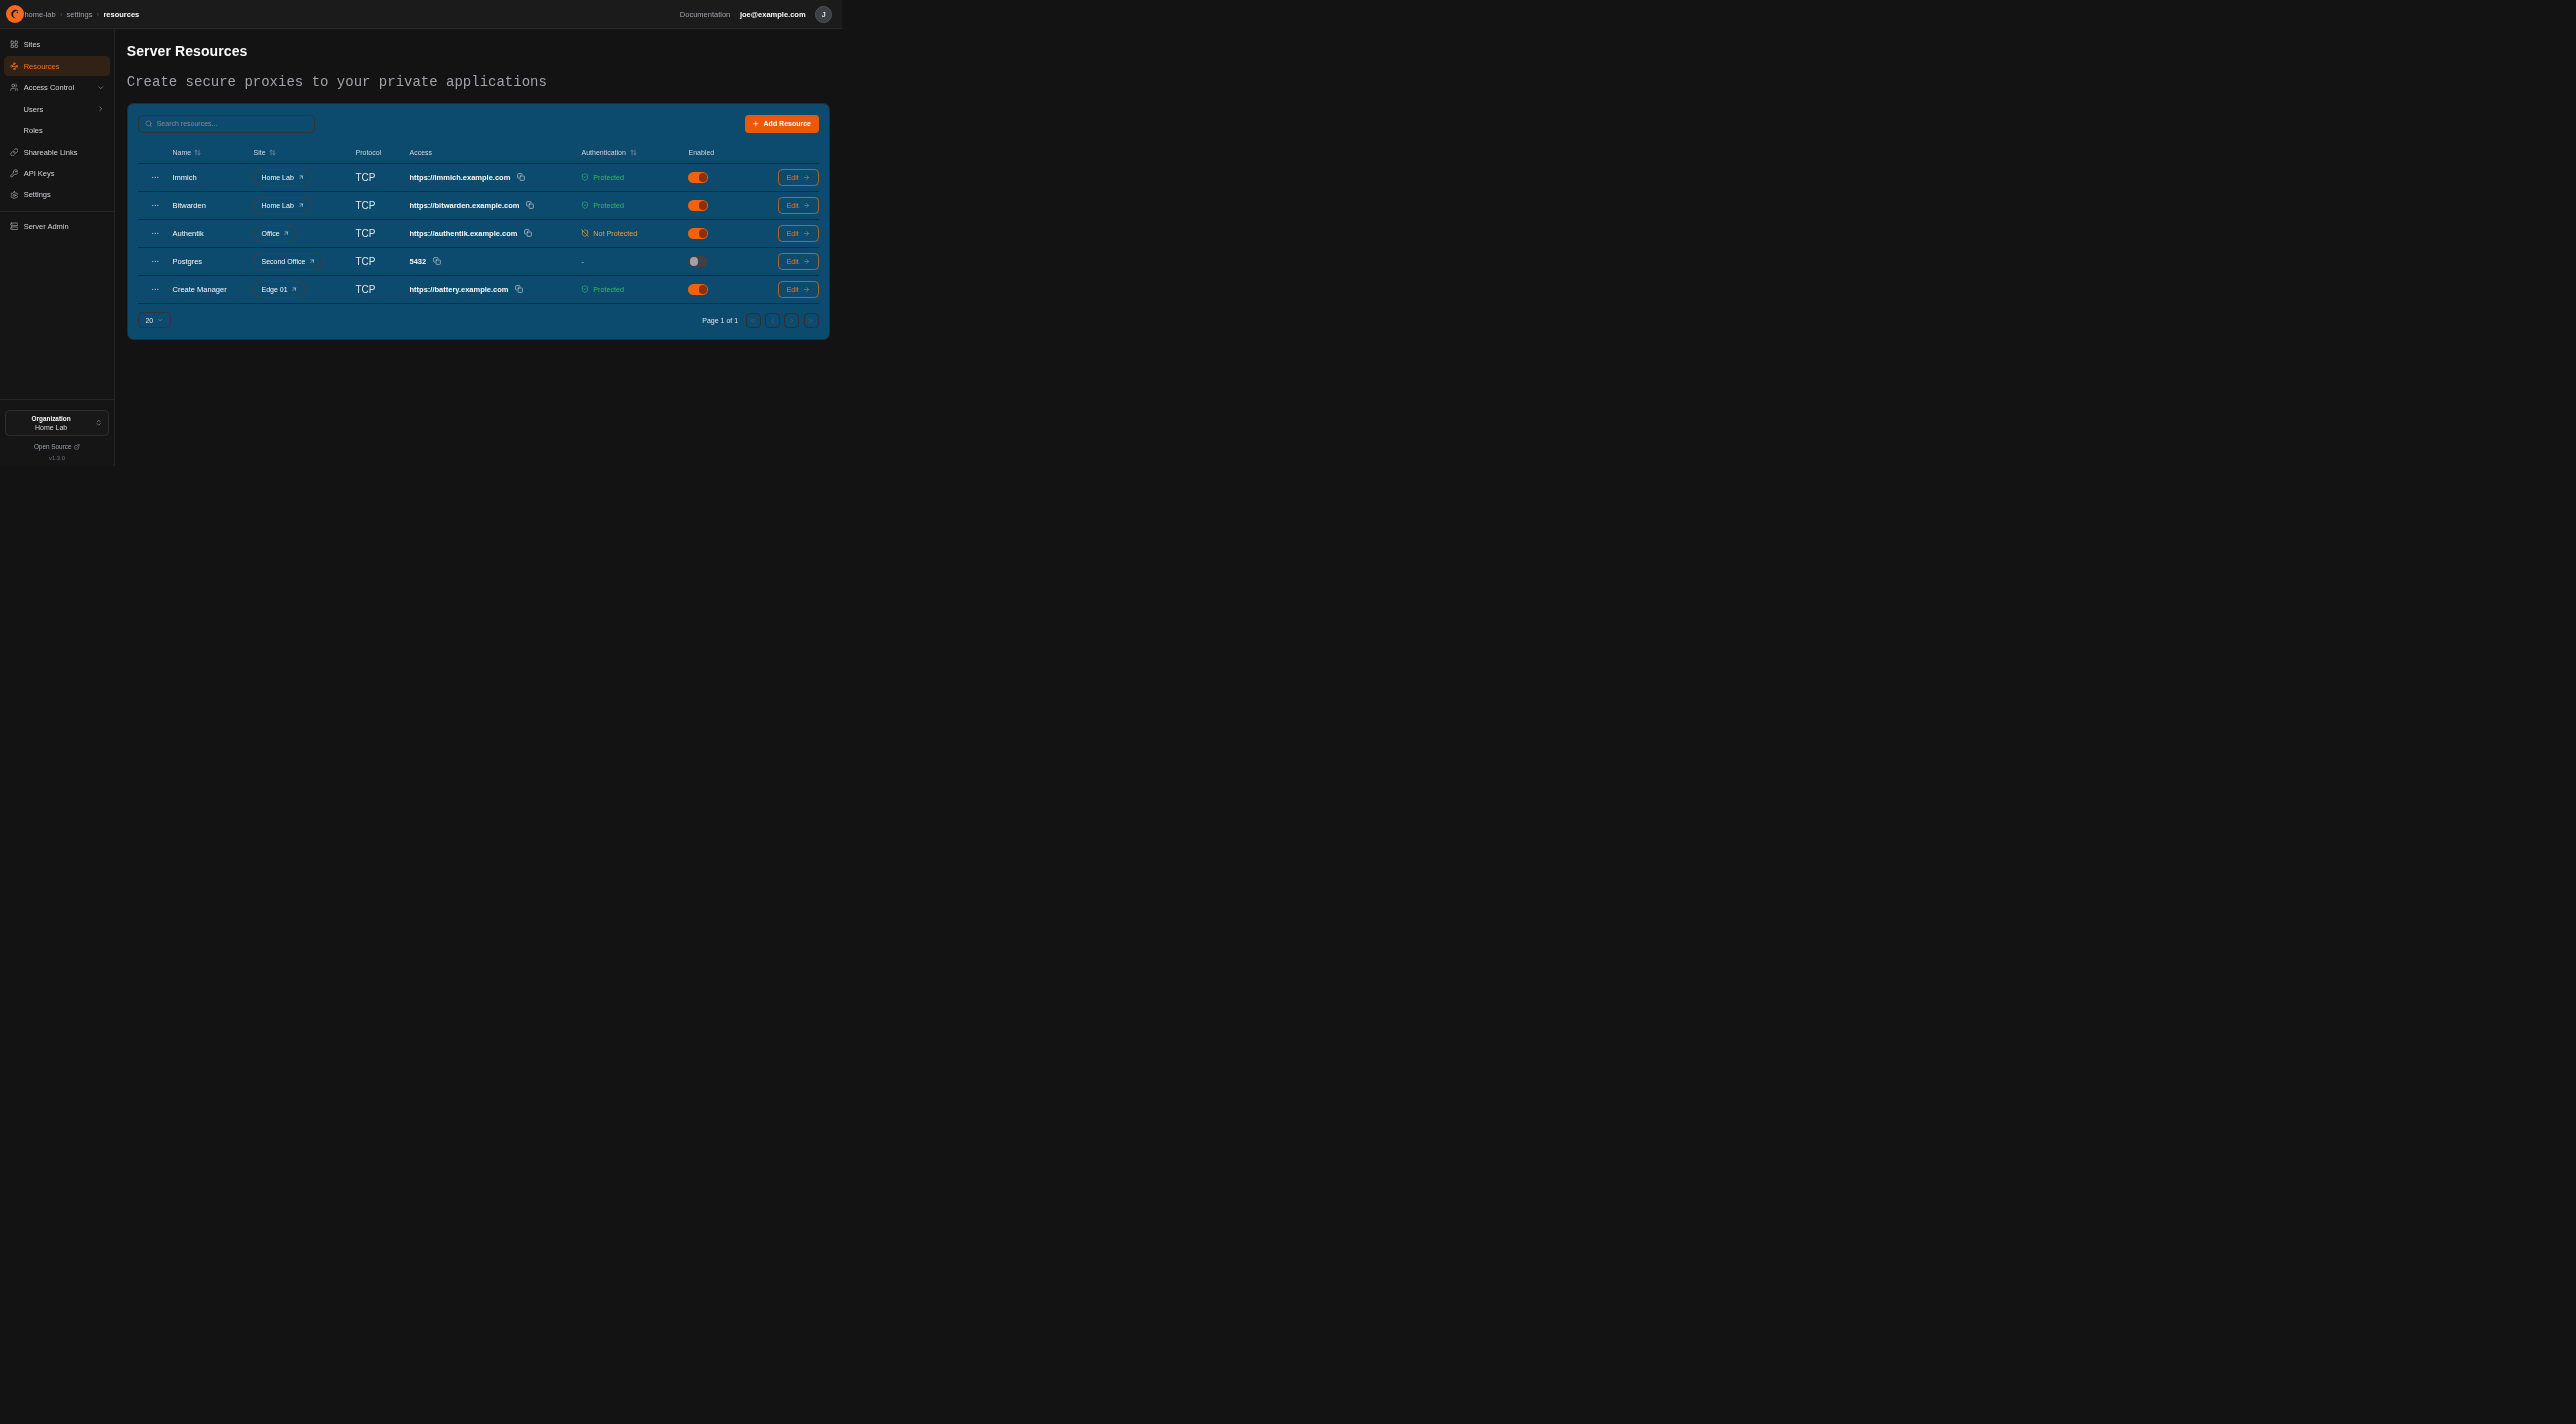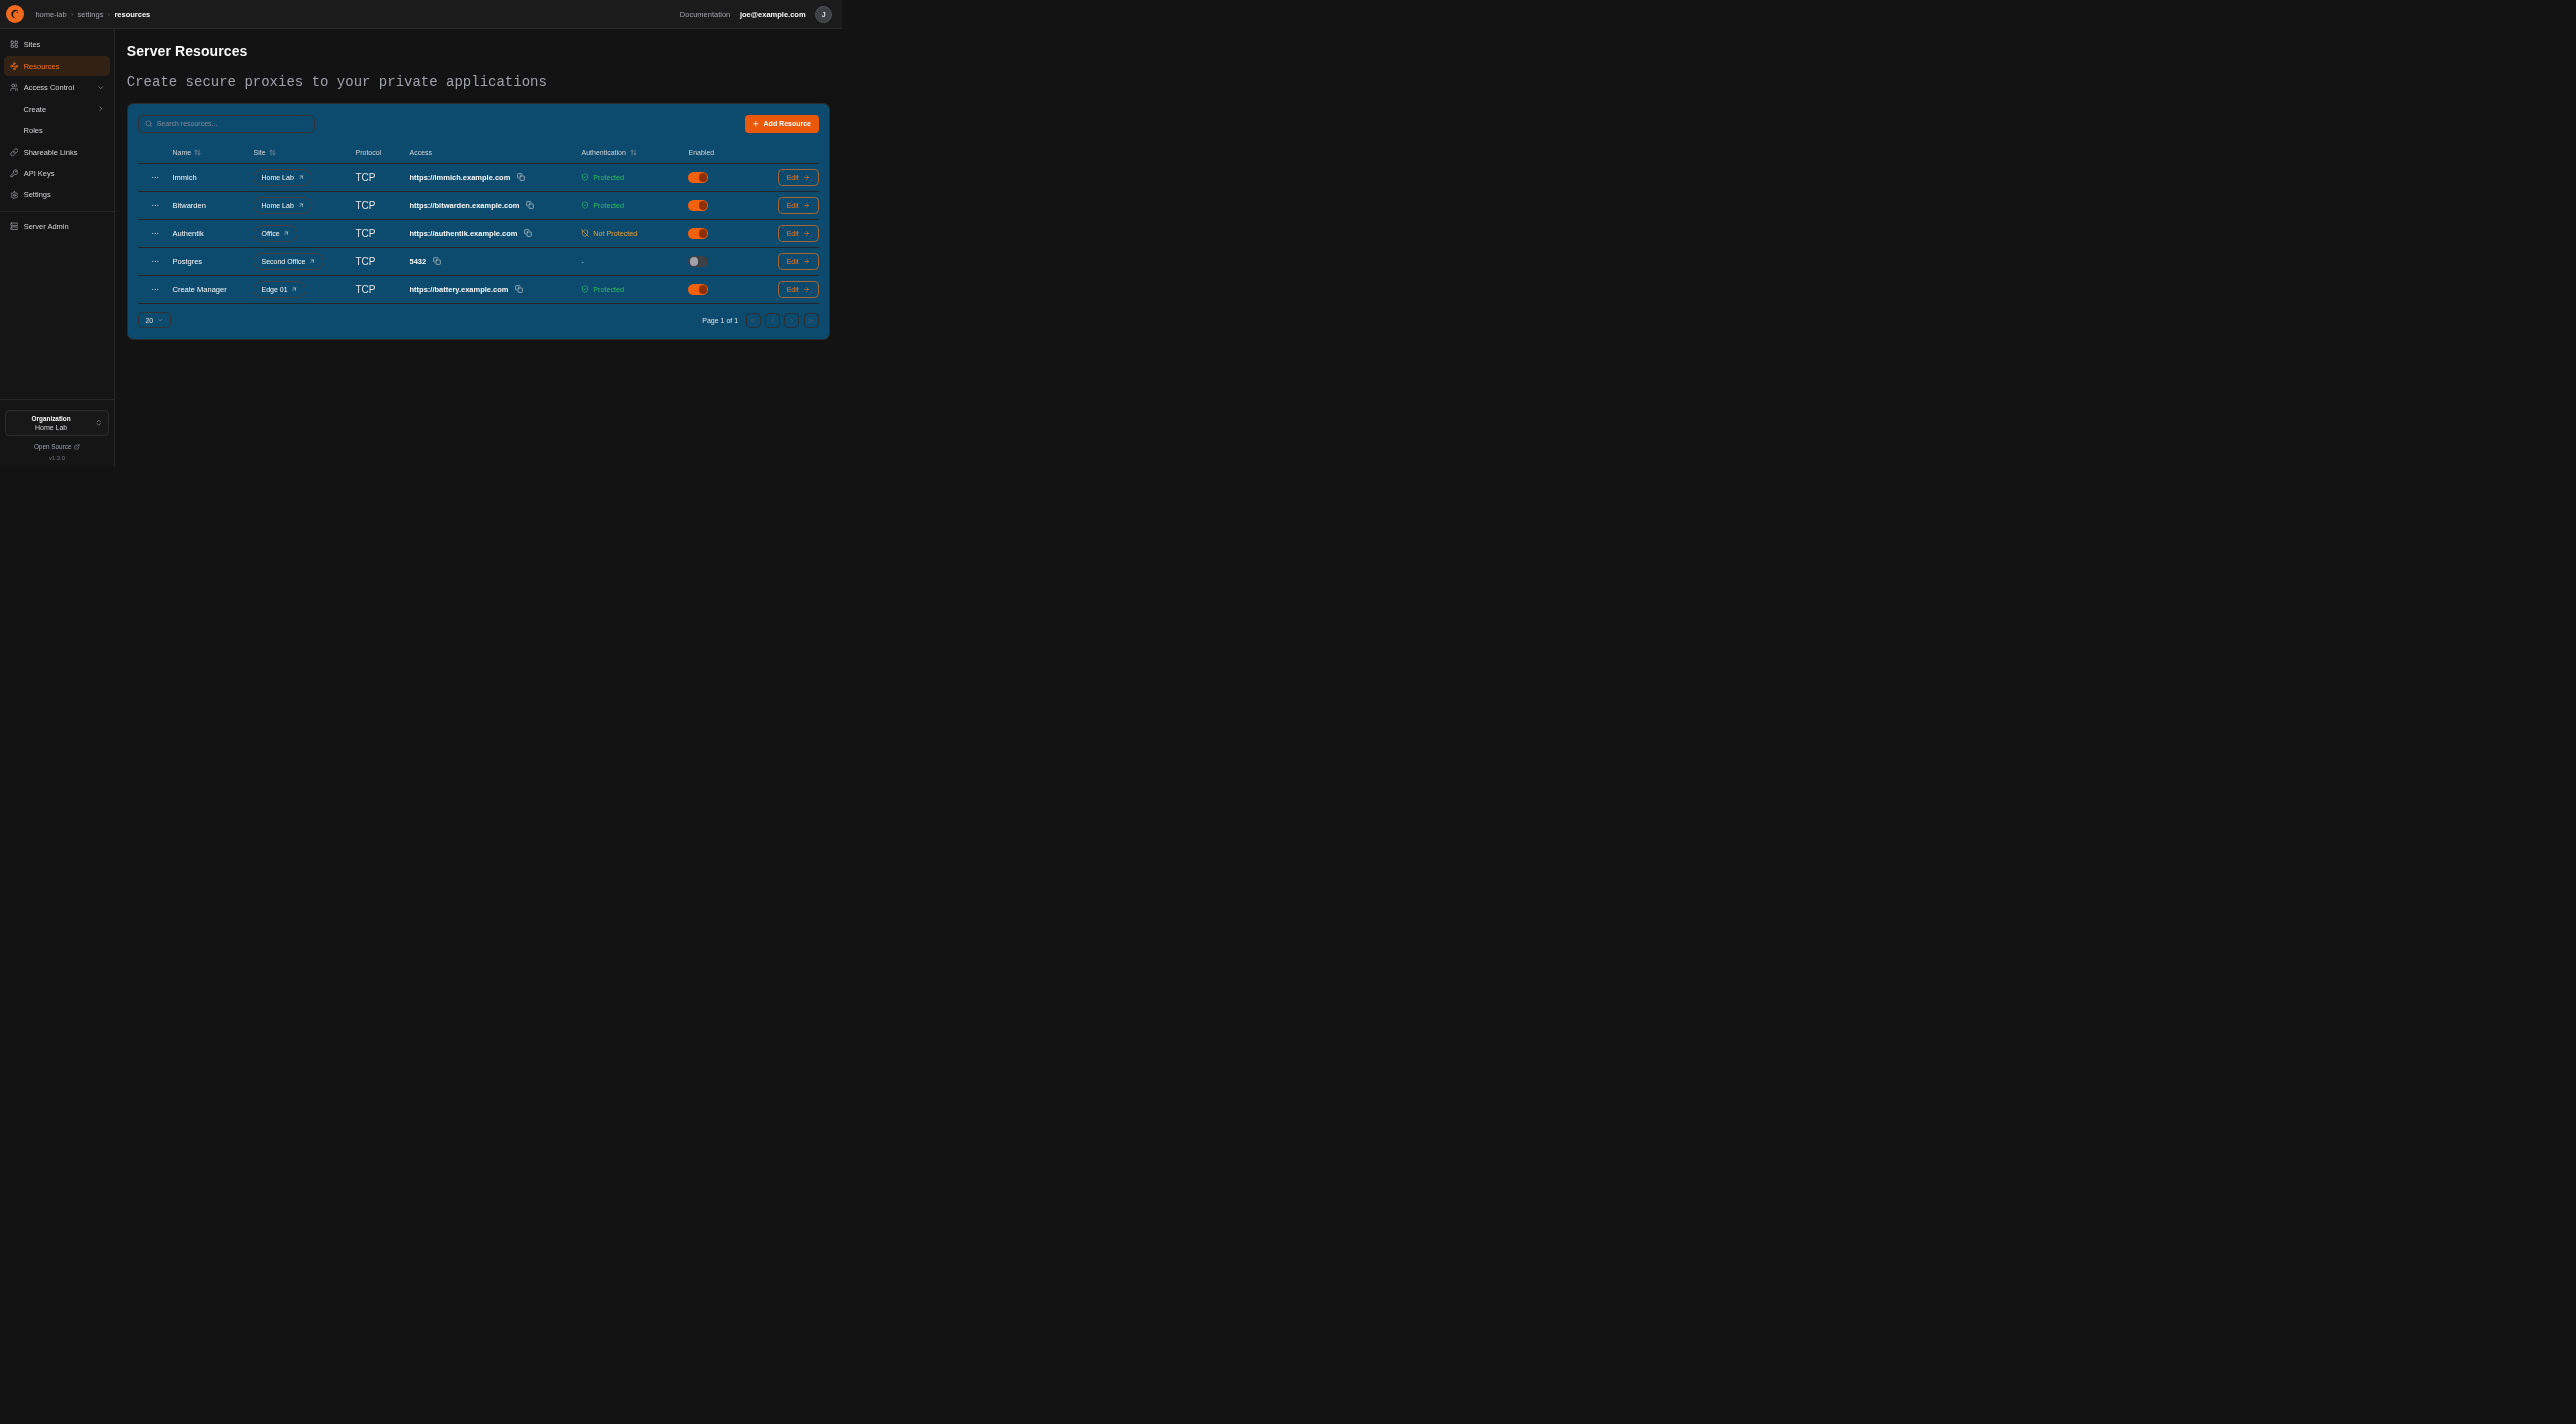--- a/index.html
+++ b/index.html
@@ -8,21 +8,21 @@
     font-family:"Liberation Sans", sans-serif;
     background:#131313; color:#e5e5e5;
     -webkit-font-smoothing:antialiased;
   }
   svg { display:block; }
   button { font-family:inherit; background:none; border:none; color:inherit; cursor:pointer; }
 
   
   .topbar {
     height:29px; background:#1b1b1b; border-bottom:0.5px solid #2a2a2a;
-    display:flex; align-items:center; padding:0 9.7px 0 6.4px; gap:11px;
+    display:flex; align-items:center; padding:0 9.7px 0 6.4px; gap:0;
   }
   .logo { width:18px; height:18px; flex:0 0 auto; }
   .crumbs { display:flex; align-items:center; gap:4.3px; font-size:7.5px; }
   .crumb { color:#a1a1aa; }
   .crumb-sep { color:#5b5b63; font-size:7px; }
   .crumb.current { color:#fafafa; font-weight:700; }
   .topbar-right { margin-left:auto; display:flex; align-items:center; gap:9.7px; }
   .doc-link { color:#a1a1aa; font-size:7.5px; }
   .user-email { color:#fafafa; font-size:7.5px; font-weight:700; }
   .avatar {
@@ -211,21 +211,21 @@
             </svg>
         </span>
         <span>Access Control</span>
         <span class="spacer">
           <svg width="7.5" height="7.5" viewBox="0 0 24 24" fill="none" stroke="currentColor" stroke-width="2" stroke-linecap="round" stroke-linejoin="round">
               <path d="m6 9 6 6 6-6"></path>
             </svg>
         </span>
       </button>
       <button class="nav-item sub">
-        <span>Create</span>
+        <span>Users</span>
         <span class="spacer">
           <svg width="7.5" height="7.5" viewBox="0 0 24 24" fill="none" stroke="currentColor" stroke-width="2" stroke-linecap="round" stroke-linejoin="round">
               <path d="m9 18 6-6-6-6"></path>
             </svg>
         </span>
       </button>
       <button class="nav-item sub">
         <span>Roles</span>
       </button>
       <button class="nav-item">

